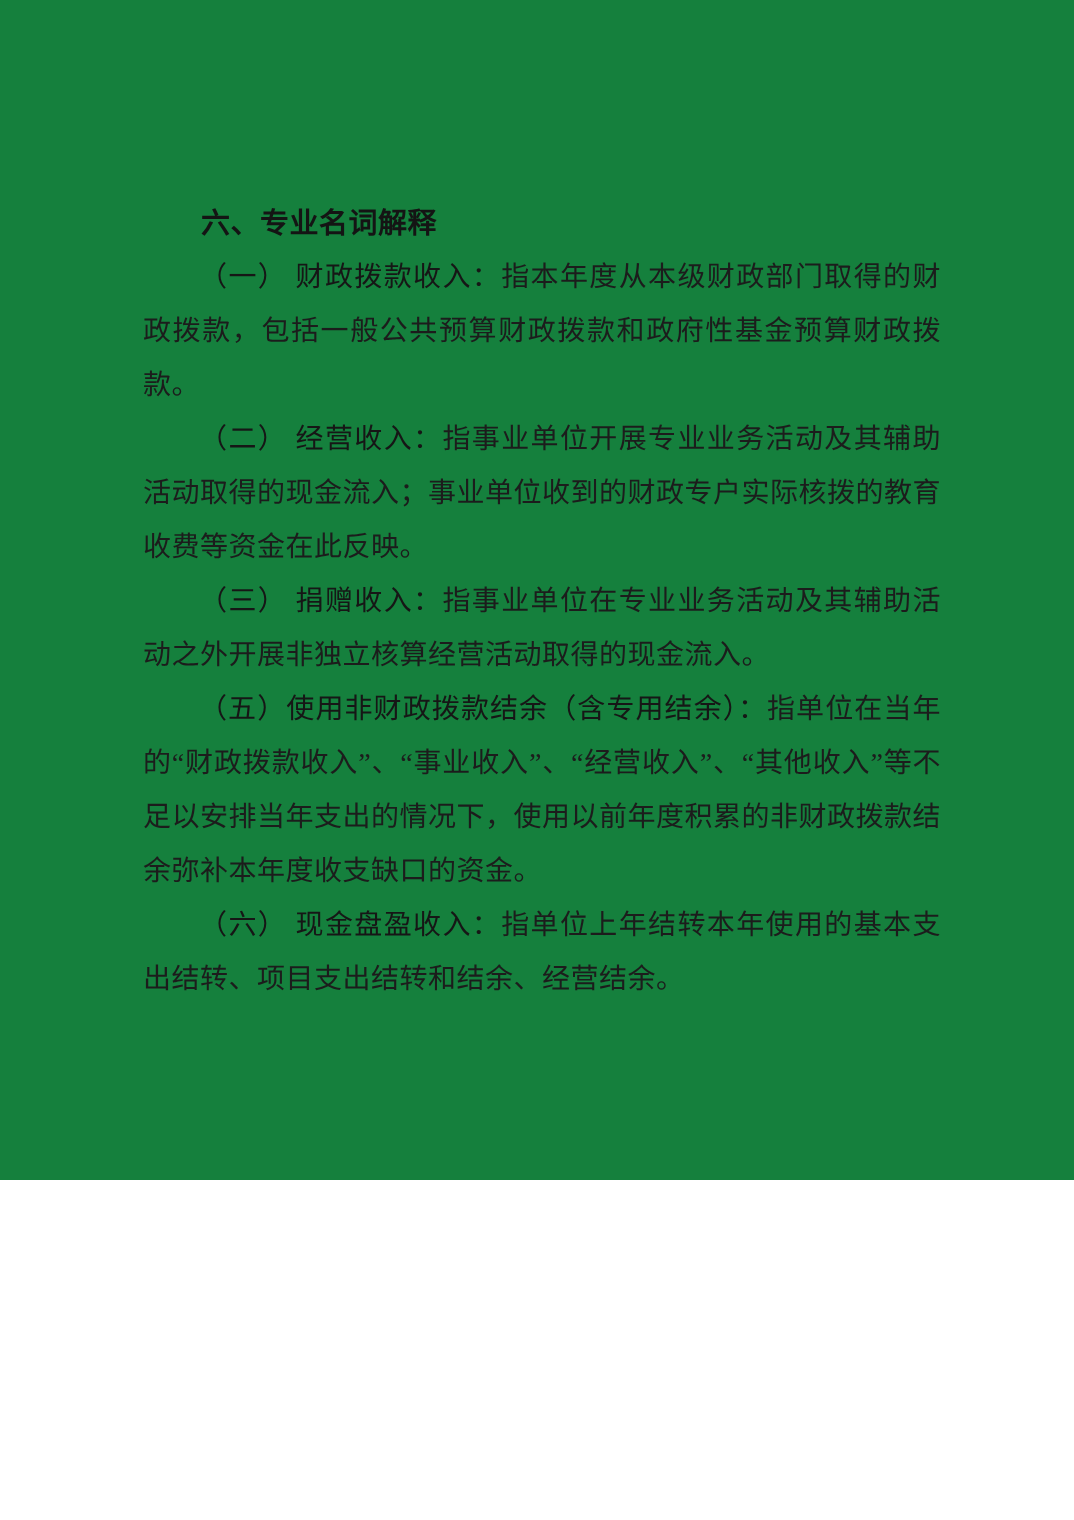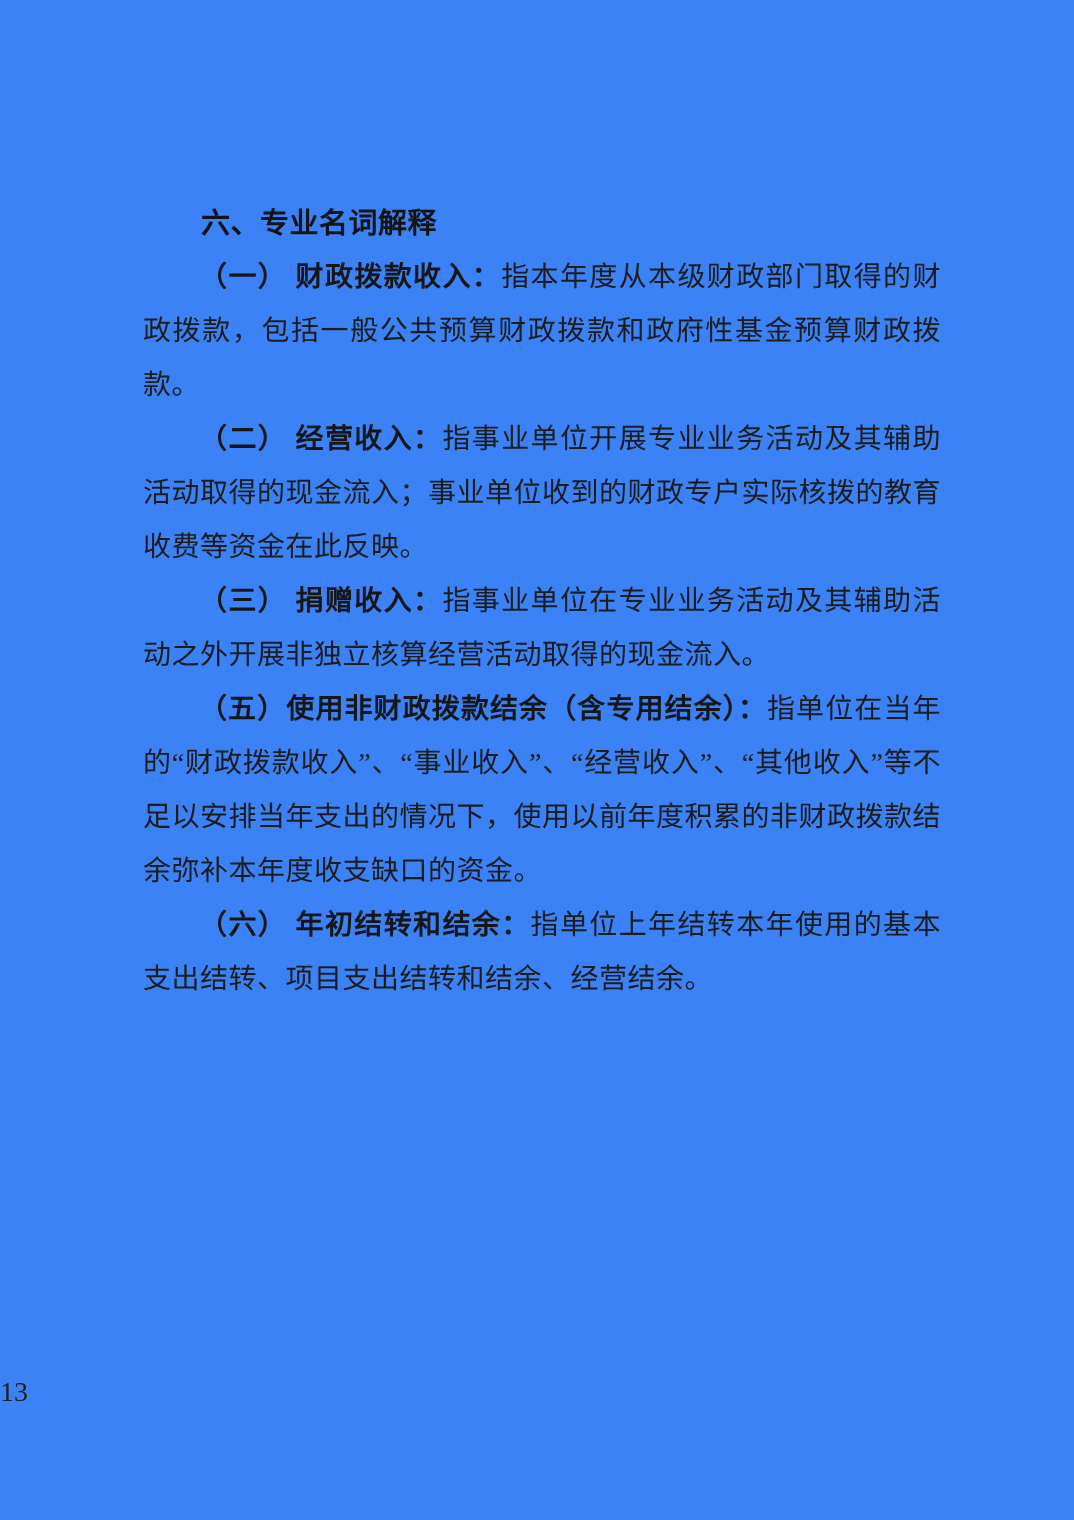--- a/index.html
+++ b/index.html
@@ -3,22 +3,22 @@
 <meta charset="utf-8">
 <style>
   html, body {
     margin: 0;
     padding: 0;
     background: #ffffff;
   }
   .page {
     position: relative;
     width: 1074px;
-    height: 1520px;
-    background: #3b82f6;
+    height: 1180px;
+    background: #15803d;
     overflow: hidden;
     color: #1c1c1c;
     font-family: "Liberation Serif", "DejaVu Serif", serif;
   }
   .content {
     position: absolute;
     left: 143px;
     top: 196px;
     width: 798px;
     font-size: 28px;
@@ -35,21 +35,21 @@
     font-weight: 700;
     font-family: "Liberation Sans", "DejaVu Sans", sans-serif;
     color: #141414;
   }
   .para {
     margin: 0;
     padding: 0;
     text-indent: 2em;
   }
   .term {
-    font-weight: 700;
+    font-weight: 400;
     color: #161616;
     margin-top: 36px;
   }
   .desc {
     font-weight: 400;
   }
   .page-number {
     position: absolute;
     top: 1372px;
     left: 0;
@@ -70,17 +70,17 @@
     <div id="paragraphs">
   <p class="para"><span class="term">（一） 财政拨款收入：</span><span class="desc">指本年度从本级财政部门取得的财政拨款，包括一般公共预算财政拨款和政府性基金预算财政拨款。</span></p>
 
   <p class="para"><span class="term">（二） 经营收入：</span><span class="desc">指事业单位开展专业业务活动及其辅助活动取得的现金流入；事业单位收到的财政专户实际核拨的教育收费等资金在此反映。</span></p>
 
   <p class="para"><span class="term">（三） 捐赠收入：</span><span class="desc">指事业单位在专业业务活动及其辅助活动之外开展非独立核算经营活动取得的现金流入。</span></p>
 
 
   <p class="para"><span class="term">（五）使用非财政拨款结余（含专用结余）：</span><span class="desc">指单位在当年的“财政拨款收入”、“事业收入”、“经营收入”、“其他收入”等不足以安排当年支出的情况下，使用以前年度积累的非财政拨款结余弥补本年度收支缺口的资金。</span></p>
 
-  <p class="para"><span class="term">（六） 年初结转和结余：</span><span class="desc">指单位上年结转本年使用的基本支出结转、项目支出结转和结余、经营结余。</span></p>
+  <p class="para"><span class="term">（六） 现金盘盈收入：</span><span class="desc">指单位上年结转本年使用的基本支出结转、项目支出结转和结余、经营结余。</span></p>
 </div>
   </div>
   <div class="page-number">13</div>
 </div>
 
 </body></html>

